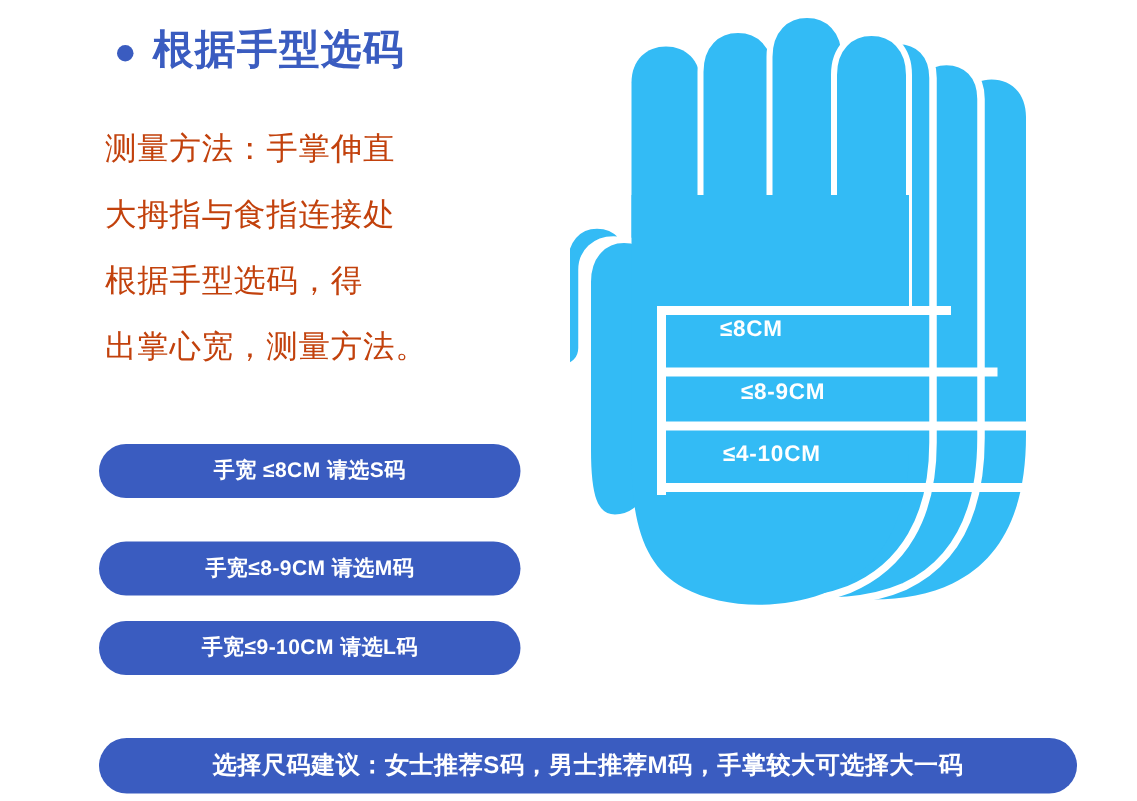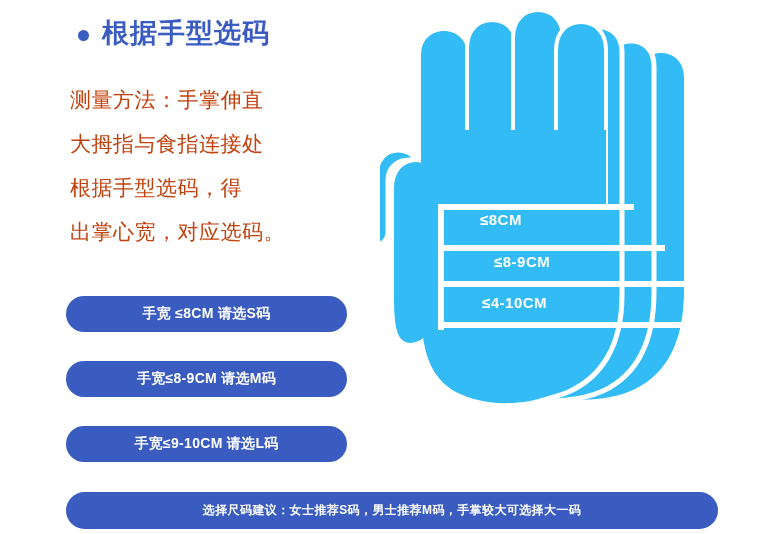--- a/index.html
+++ b/index.html
@@ -70,37 +70,37 @@
   }
   .pill-text {
     color: #ffffff;
     font-size: 14px;
     font-weight: bold;
     white-space: nowrap;
     letter-spacing: 0.3px;
   }
   #pill-1 { top: 296px; }
   #pill-2 { top: 361px; }
-  #pill-3 { top: 426px; }
+  #pill-3 { top: 414px; }
 
   
   #bottom-bar {
     position: absolute;
     left: 66px;
     top: 492px;
     width: 652px;
     height: 37px;
     background: #3a5cc0;
     border-radius: 19px;
     display: flex;
     align-items: center;
     justify-content: center;
   }
   #bottom-bar .pill-text {
-    font-size: 12px;
+    font-size: 16px;
     letter-spacing: 0.4px;
   }
 
   
   #hand-figure {
     position: absolute;
     left: 380px;
     top: 0px;
     width: 378px;
     height: 470px;
@@ -126,21 +126,21 @@
 
   <div class="heading-row">
     <span class="bullet"></span>
     <span class="heading-text">根据手型选码</span>
   </div>
 
   <div class="body-lines">
     <div class="body-line">测量方法：手掌伸直</div>
     <div class="body-line">大拇指与食指连接处</div>
     <div class="body-line">根据手型选码，得</div>
-    <div class="body-line">出掌心宽，对应选码。</div>
+    <div class="body-line">出掌心宽，测量方法。</div>
   </div>
 
   <div class="pill" id="pill-1">
     <span class="pill-text">手宽 ≤8CM   请选S码</span>
   </div>
   <div class="pill" id="pill-2">
     <span class="pill-text">手宽≤8-9CM  请选M码</span>
   </div>
   <div class="pill" id="pill-3">
     <span class="pill-text">手宽≤9-10CM  请选L码</span>

